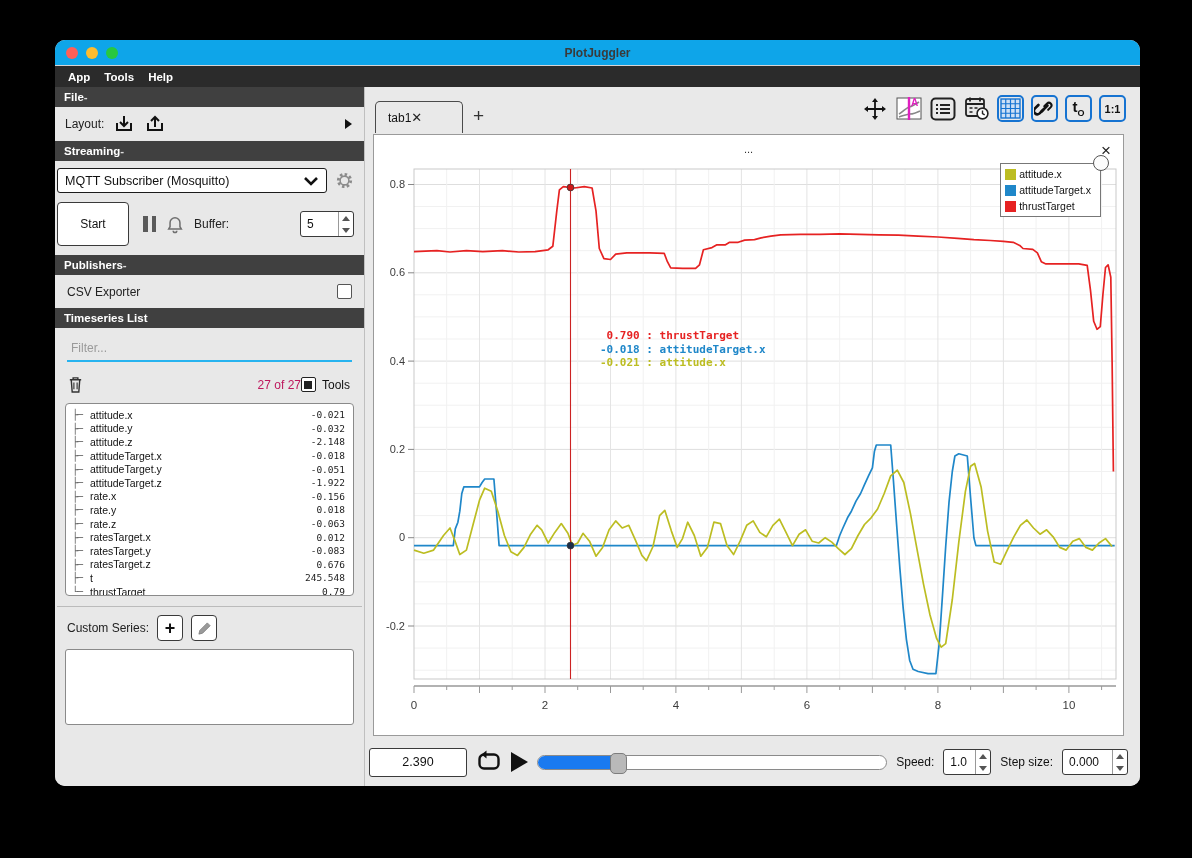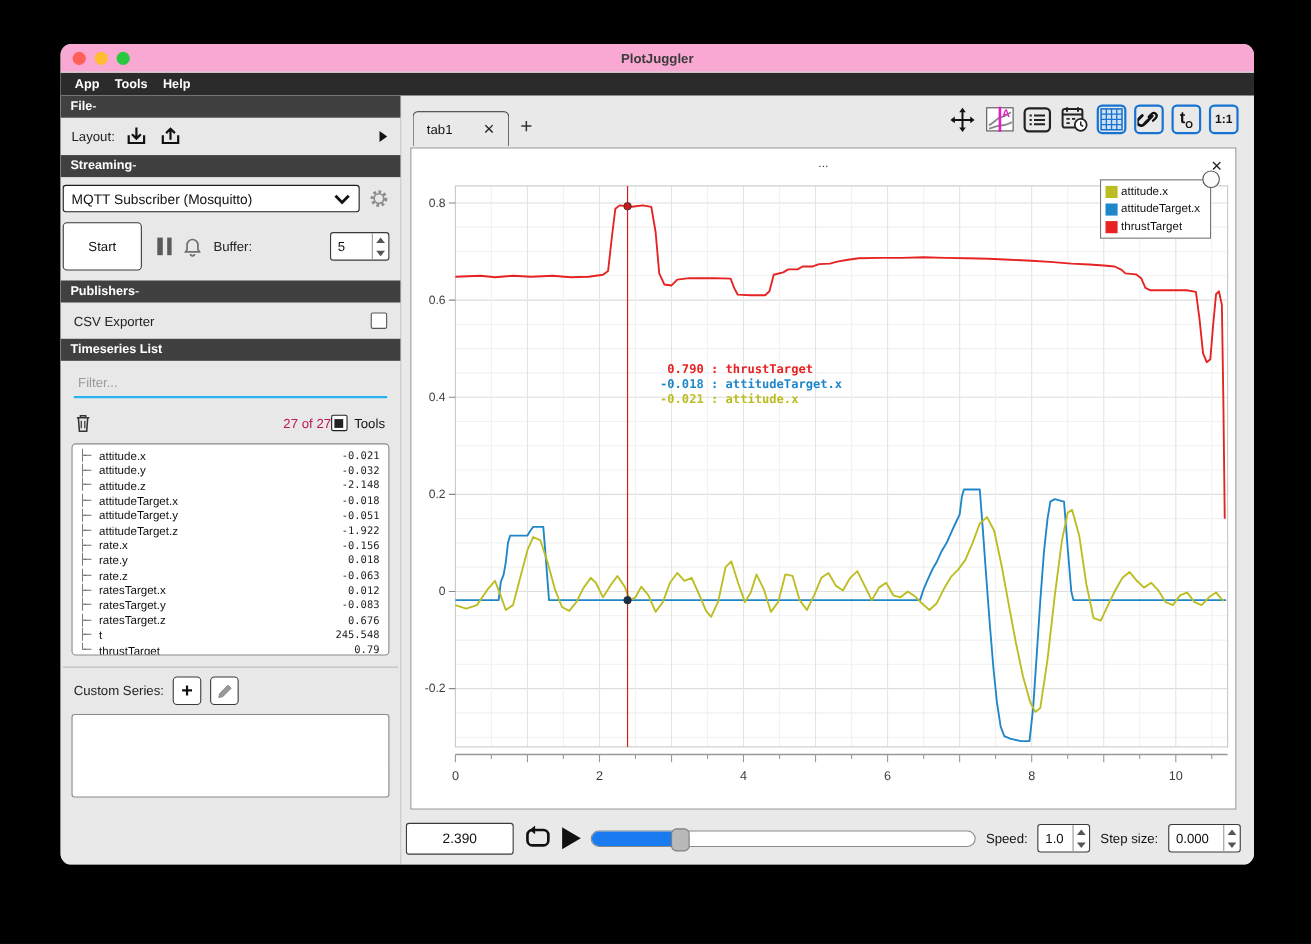--- a/index.html
+++ b/index.html
@@ -3,21 +3,21 @@
 <meta charset="utf-8">
 <style>
   * { box-sizing: border-box; margin:0; padding:0; }
   html,body { width:1192px; height:858px; background:#000; overflow:hidden;
     font-family:"Liberation Sans", sans-serif; }
   .window { position:absolute; left:55px; top:40px; width:1085px; height:746px;
     border-radius:10px; overflow:hidden; background:#e9e9e9;
     box-shadow:0 30px 70px rgba(0,0,0,.9); }
 
   
-  .titlebar { height:26px; background:#f9a8d4; border-bottom:1px solid #d5d4d4;
+  .titlebar { height:26px; background:#0ea5e9; border-bottom:1px solid #d5d4d4;
     position:relative; display:flex; align-items:center; }
   .lights { display:flex; gap:8px; margin-left:11px; }
   .light { width:12px; height:12px; border-radius:50%; }
   .l-red{background:#ff5f57;} .l-yellow{background:#febc2e;} .l-green{background:#28c840;}
   .wtitle { position:absolute; left:0; right:0; text-align:center; font-size:12px;
     font-weight:bold; color:#3a3a3a; }
 
   
   .menubar { height:21px; background:#2b2b2b; display:flex; align-items:center;
     padding-left:6px; }
@@ -90,22 +90,22 @@
   .cs-lbl { font-size:12px; color:#222; }
   .sqbtn { width:26px; height:26px; display:flex; align-items:center; justify-content:center; }
   .plus-glyph { font-size:18px; font-weight:bold; color:#111; line-height:1; }
   .cs-box { margin:4px 10px 0 10px; height:76px; background:#fff;
     border:1px solid #8a8a8a; border-radius:3px; }
 
   
   .rightpane { flex:1; display:flex; flex-direction:column; background:#e9e9e9; }
   .tabrow { height:46px; position:relative; display:flex; align-items:flex-end; padding:0 10px; }
   .tab { height:32px; min-width:88px; border:1px solid #4a4a4a; border-bottom:none;
-    border-radius:5px 5px 0 0; display:flex; align-items:center; justify-content:space-between;
-    gap:18px; padding:0 12px; background:#e9e9e9; position:relative; z-index:2; }
+    border-radius:5px 5px 0 0; display:flex; align-items:center; justify-content:flex-start;
+    gap:0; padding:0 12px; background:#e9e9e9; position:relative; z-index:2; }
   .tab-label { font-size:12px; color:#111; }
   .xglyph { font-size:13px; color:#222; cursor:pointer; line-height:1; }
   .addtab { border:none; background:none; font-size:19px; color:#333; margin:0 0 6px 10px; cursor:pointer; }
   .toolbar { position:absolute; right:14px; top:8px; display:flex; gap:7px; align-items:center; }
   .tbtn { width:27px; height:27px; display:flex; align-items:center; justify-content:center;
     background:none; border:none; cursor:pointer; padding:0; }
   .tbtn.active { border:2px solid #1673d1; border-radius:5px; background:#e9e9e9; }
   .t0-text { font-size:15px; font-weight:bold; color:#111; line-height:1; }
   .t0-sub { font-size:9px; font-weight:bold; color:#111; vertical-align:sub; }
   .ratio-text { font-size:11px; font-weight:bold; color:#111; }

